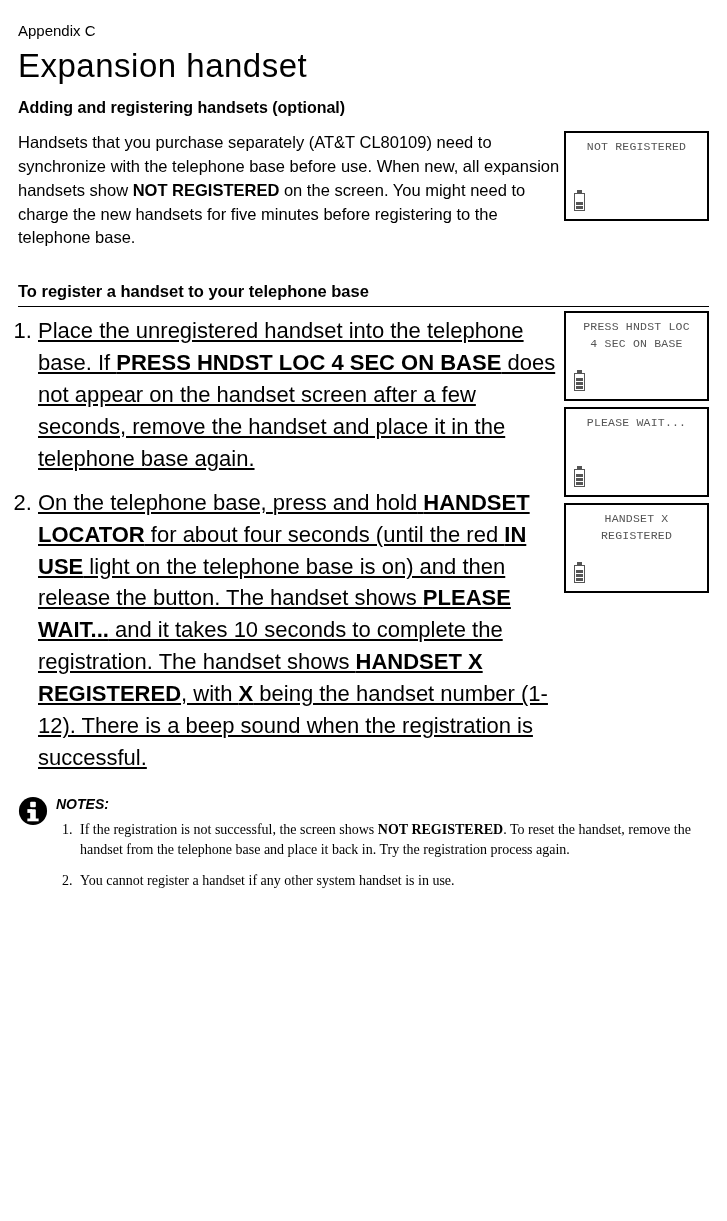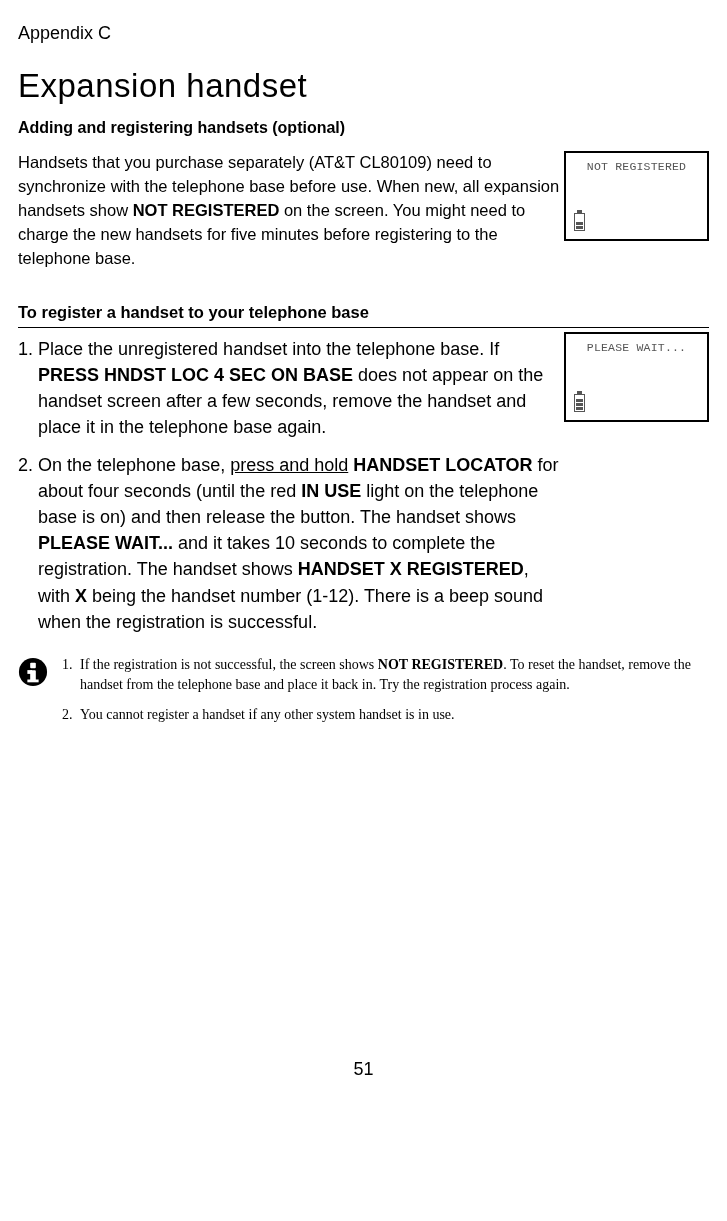--- a/index.html
+++ b/index.html
@@ -5,22 +5,22 @@
   body {
     font-family: Verdana, Geneva, sans-serif;
     margin: 0;
     padding: 20px 18px 20px 18px;
     width: 727px;
     box-sizing: border-box;
     color: #000;
     line-height: 1.45;
   }
   .appendix {
-    font-size: 18px;
-    margin-bottom: 16px;
+    font-size: 15px;
+    margin-bottom: 0;
   }
   h1.expansion {
     font-family: Verdana, Geneva, sans-serif;
     font-weight: 300;
     font-size: 33px;
     margin: 0 0 0 0;
     letter-spacing: 0.5px;
   }
   h2.subtitle {
     font-size: 16px;
@@ -81,23 +81,24 @@
     flex-direction: column-reverse;
     justify-content: flex-start;
     padding: 1px;
     gap: 1px;
   }
   .battery-bar {
     height: 3px;
     background: #555;
   }
   ol.steps {
-    font-size: 18px;
+    font-size: 22px;
     padding-left: 20px;
     margin: 4px 0 0 0;
+    text-decoration: underline;
   }
   ol.steps > li {
     margin-bottom: 12px;
     padding-right: 2px;
   }
   .notes-row {
     display: flex;
     align-items: flex-start;
     margin-top: 8px;
   }
@@ -167,41 +168,64 @@
       <li>
         <span>Place the unregistered handset into the telephone base. If </span><span class="strong">PRESS HNDST LOC 4 SEC ON BASE</span><span> does not appear on the handset screen after a few seconds, remove the handset and place it in the telephone base again.</span>
       </li>
       <li>
         <span>On the telephone base, </span><span class="underline">press and hold</span><span> </span><span class="strong">HANDSET LOCATOR</span><span> for about four seconds (until the red </span><span class="strong">IN USE</span><span> light on the telephone base is on) and then release the button. The handset shows </span><span class="strong">PLEASE WAIT...</span><span> and it takes 10 seconds to complete the registration. The handset shows </span><span class="strong">HANDSET X REGISTERED</span><span>, with </span><span class="strong">X</span><span> being the handset number (1-12). There is a beep sound when the registration is successful.</span>
       </li>
     </ol>
   </div>
   <div class="lcd-col">
     <div class="lcd">
+      <span>PRESS HNDST LOC</span>
+      <span class="line2">4 SEC ON BASE</span>
+      <div class="battery">
+          <div class="battery-body">
+            <div class="battery-bar"></div>
+            <div class="battery-bar"></div>
+            <div class="battery-bar"></div>
+          </div>
+        </div>
+    </div>
+    <div class="lcd">
       <span>PLEASE WAIT...</span>
+      <div class="battery">
+          <div class="battery-body">
+            <div class="battery-bar"></div>
+            <div class="battery-bar"></div>
+            <div class="battery-bar"></div>
+          </div>
+        </div>
+    </div>
+    <div class="lcd">
+      <span>HANDSET X</span>
+      <span class="line2">REGISTERED</span>
       <div class="battery">
           <div class="battery-body">
             <div class="battery-bar"></div>
             <div class="battery-bar"></div>
             <div class="battery-bar"></div>
           </div>
         </div>
     </div>
   </div>
 </div>
 
 <div class="notes-row">
   <svg class="info-icon" viewBox="0 0 32 32">
     <circle cx="16" cy="16" r="15" fill="#000"></circle>
     <rect x="13" y="6" width="6" height="6" rx="1" fill="#fff"></rect>
     <rect x="13" y="14" width="6" height="12" rx="1" fill="#fff"></rect>
     <rect x="10" y="14" width="5" height="4" fill="#fff"></rect>
     <rect x="10" y="24" width="12" height="3" fill="#fff"></rect>
   </svg>
   <div class="notes-content">
+    <div class="notes-title">NOTES:</div>
     <ol class="notes-list">
       <li>
         <span>If the registration is not successful, the screen shows </span><span class="strong">NOT REGISTERED</span><span>. To reset the handset, remove the handset from the telephone base and place it back in. Try the registration process again.</span>
       </li>
       <li>You cannot register a handset if any other system handset is in use.</li>
     </ol>
   </div>
 </div>
 
 <div class="page-num">51</div>

